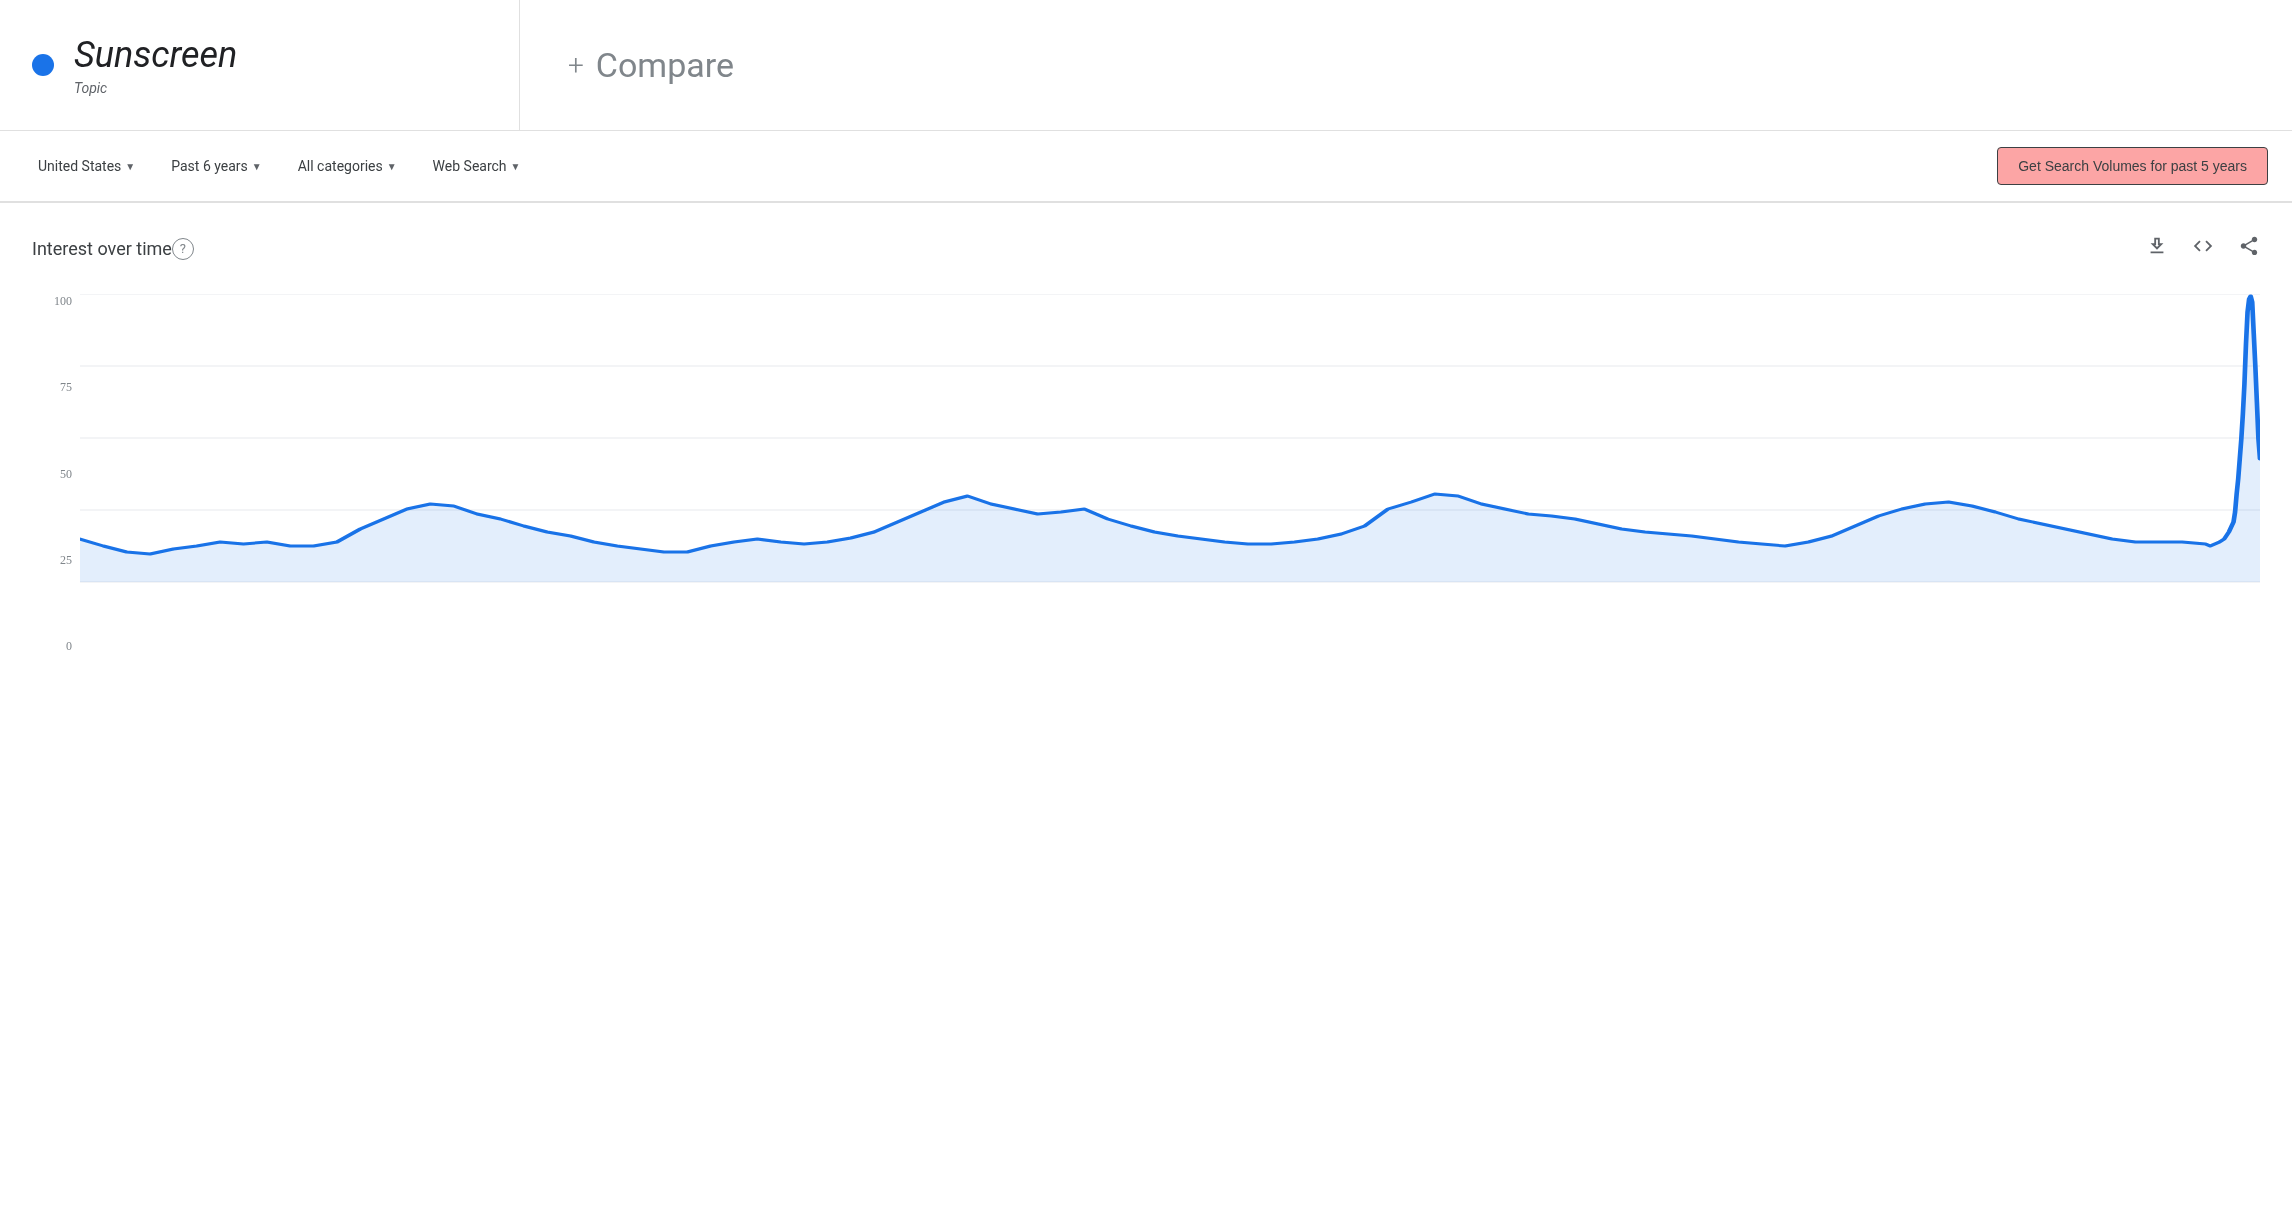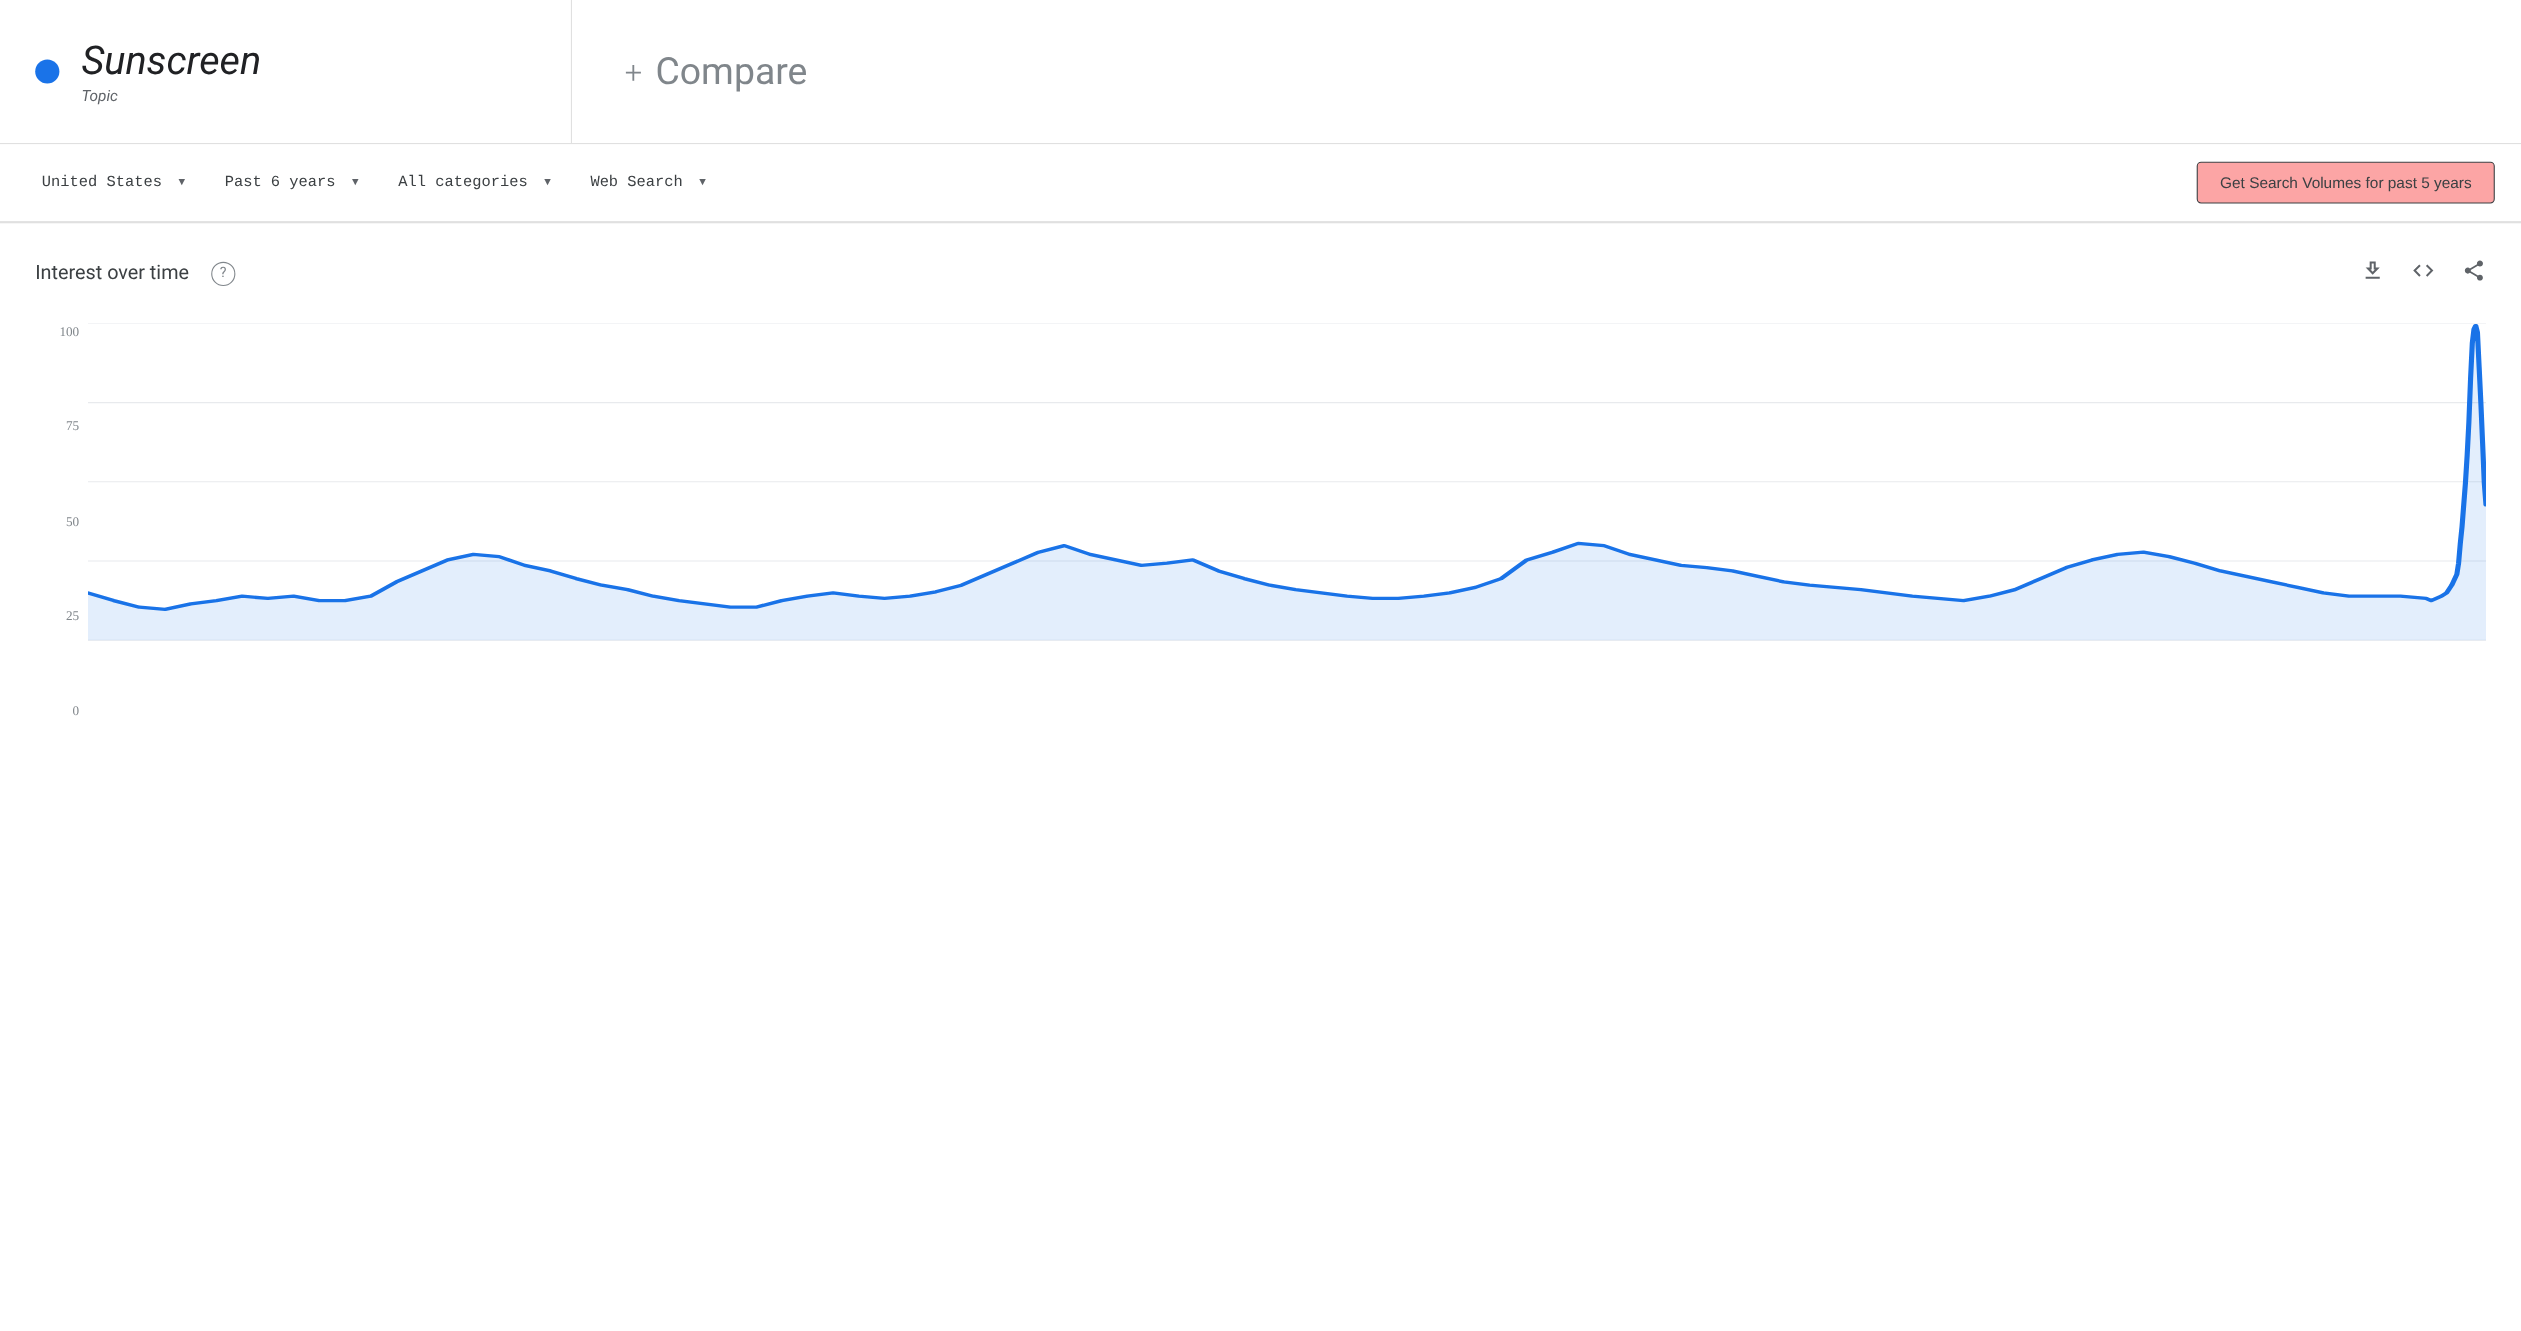--- a/index.html
+++ b/index.html
@@ -70,22 +70,21 @@
     .filter-dropdown {
       display: flex;
       align-items: center;
       padding: 8px 14px;
       border-radius: 4px;
       cursor: pointer;
       color: #3c4043;
       font-size: 14px;
       background: transparent;
       border: none;
-      gap: 15px;
-      font-family: Liberation Mono, monospace;
+      gap: 4px;
     }
     .dropdown-arrow {
       font-size: 10px;
       color: #5f6368;
     }
     .filters-right {
       margin-left: auto;
     }
     .get-volumes-btn {
       border: 1.5px solid #3c4043;
@@ -105,21 +104,21 @@
     }
     .chart-header {
       display: flex;
       align-items: center;
       justify-content: space-between;
       margin-bottom: 32px;
     }
     .chart-title-area {
       display: flex;
       align-items: center;
-      gap: 20px;
+      gap: 0;
     }
     .chart-title {
       font-size: 18px;
       color: #3c4043;
       font-weight: 400;
     }
     .help-icon {
       width: 22px;
       height: 22px;
       border: 1.5px solid #80868b;

